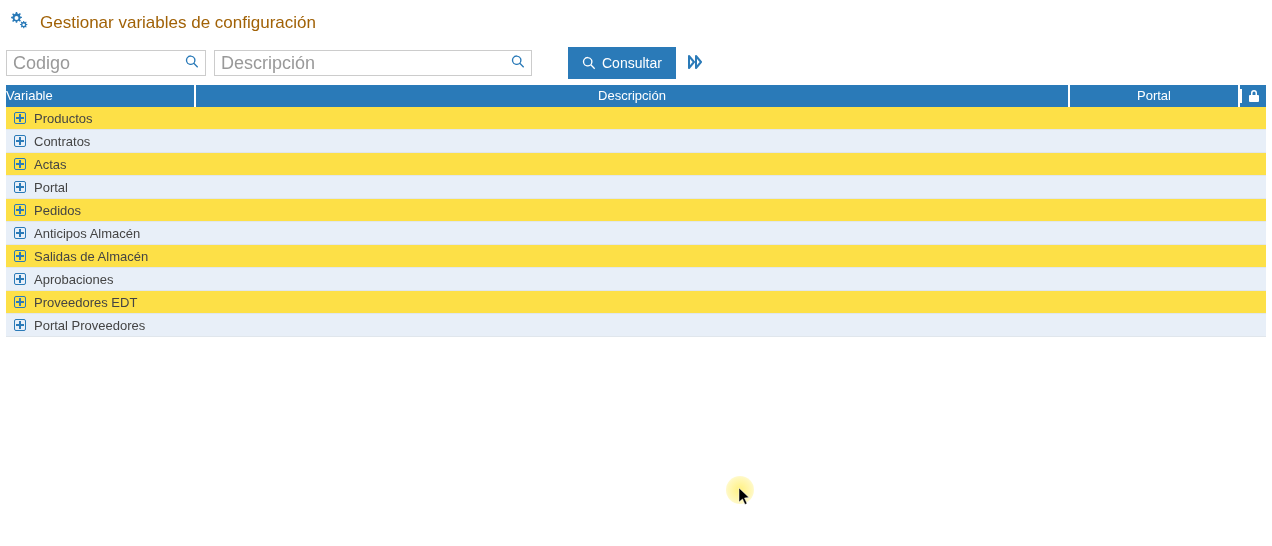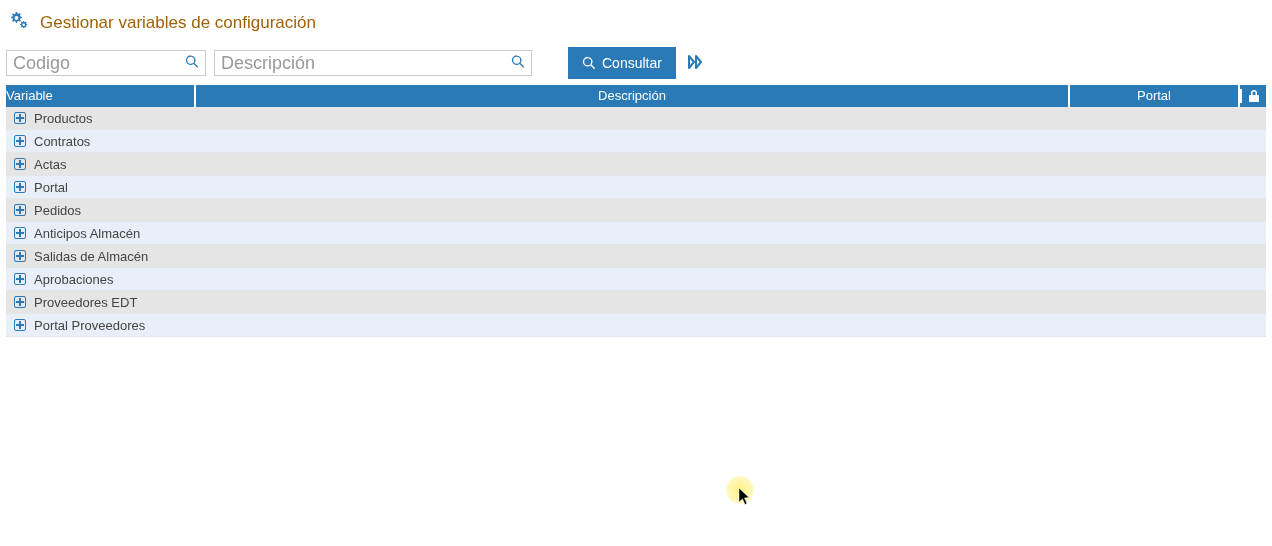--- a/index.html
+++ b/index.html
@@ -97,21 +97,21 @@
     .col-lock svg { fill: #fff; }
     .table-header > div { border-right: 2px solid #fff; line-height: 22px; }
     .table-header > div:last-child { border-right: none; }
     .table-body { margin: 0 6px; }
     .tree-row {
       display: flex;
       align-items: center;
       height: 23px;
       padding-left: 8px;
       gap: 8px;
-      background: #e5e5e5;
+      background: #fde047;
       border-bottom: 1px solid #e0e6ec;
       cursor: pointer;
       font-size: 13px;
       color: #444;
     }
     .tree-row:nth-child(even) { background: #e8eff8; }
     .expand-btn {
       width: 12px;
       height: 12px;
       border: 1px solid #2a7ab8;

